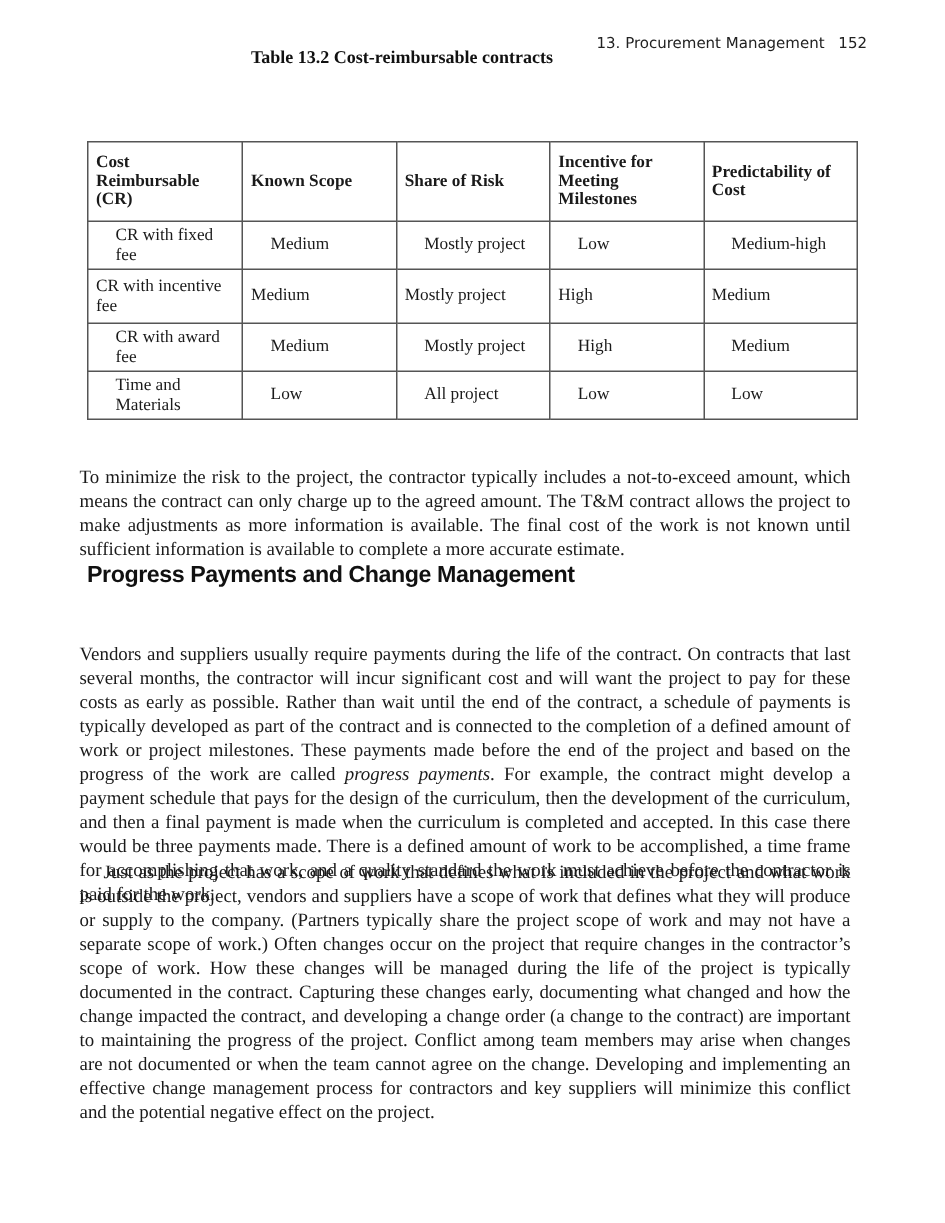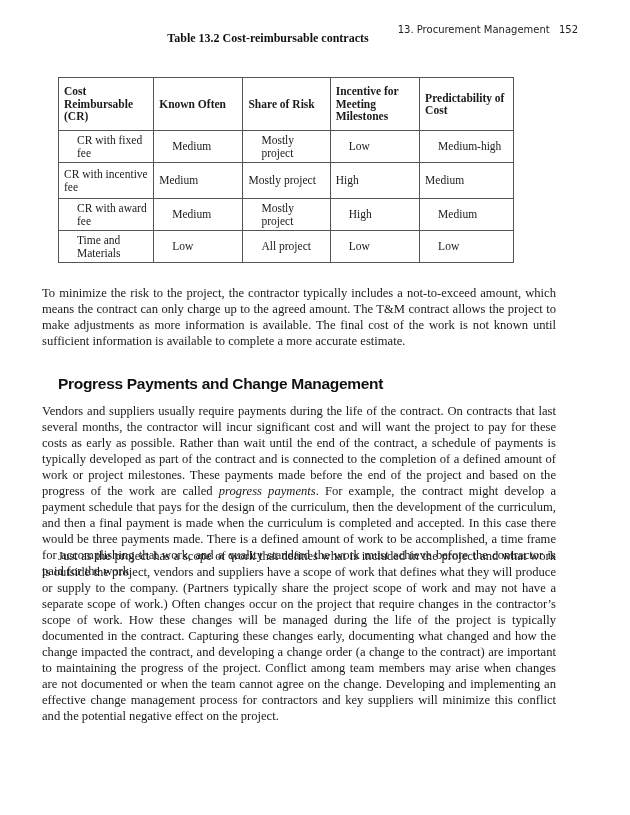--- a/index.html
+++ b/index.html
@@ -7,40 +7,40 @@
   .running-head {
     position: absolute; top: 11px; right: 52px;
     font-family: "DejaVu Sans", sans-serif; font-size: 10px; color: #222; margin-top: 13px;
   }
   .running-head .pg { margin-left: 6px; }
   .caption {
     position: absolute; top: 31px; left: 0; width: 536px; text-align: center;
     font-family: "Liberation Serif", serif; font-weight: bold; font-size: 12px; color: #111;
   }
   table.tbl {
-    position: absolute; top: 77px; left: 58px; width: 456px;
+    position: absolute; top: 94px; left: 58px; width: 514px;
     border-collapse: collapse;
     font-family: "Liberation Serif", serif; font-size: 11.5px; color: #1a1a1a;
   }
   table.tbl th, table.tbl td {
     border: 1px solid #555; padding: 3px 5px; text-align: left; vertical-align: middle;
     line-height: 12.5px;
   }
   table.tbl th { font-weight: bold; height: 46px; }
   table.tbl tr.r2 td { height: 29px; }
   table.tbl tr.r1 td { height: 17px; padding-left: 18px; }
   table.tbl col.c1 { width: 102px; }
   table.tbl col.c2 { width: 101px; }
   table.tbl col.c3 { width: 101px; }
   table.tbl col.c4 { width: 101px; }
   table.tbl col.c5 { width: 101px; }
   .body-text {
-    position: absolute; left: 42px; width: 514px;
+    position: absolute; left: 53px; width: 514px;
     font-family: "Liberation Serif", serif; font-size: 12.6px; line-height: 16px;
-    text-align: justify; color: #1a1a1a; hyphens: auto;
+    text-align: justify; color: #1a1a1a; hyphens: auto; margin-top: 25px;
   }
   .p1 { top: 285px; }
   .heading {
     position: absolute; top: 362px; left: 58px;
     font-family: Liberation Sans, sans-serif; font-size: 15.5px; font-weight: bold; color: #111;
     letter-spacing: -0.3px;
   }
   .p2 { top: 403px; }
   .p3 { top: 548px; text-indent: 16px; }
   .body-text p { margin: 0; }
@@ -59,21 +59,21 @@
   <colgroup>
       <col class="c1">
       <col class="c2">
       <col class="c3">
       <col class="c4">
       <col class="c5">
     </colgroup>
   <thead>
     <tr>
       <th>Cost Reimbursable (CR)</th>
-      <th>Known Often</th>
+      <th>Known Scope</th>
       <th>Share of Risk</th>
       <th>Incentive for Meeting Milestones</th>
       <th>Predictability of Cost</th>
     </tr>
   </thead>
   <tbody>
     <tr class="r1">
       <td>CR with fixed fee</td>
       <td>Medium</td>
       <td>Mostly project</td>

